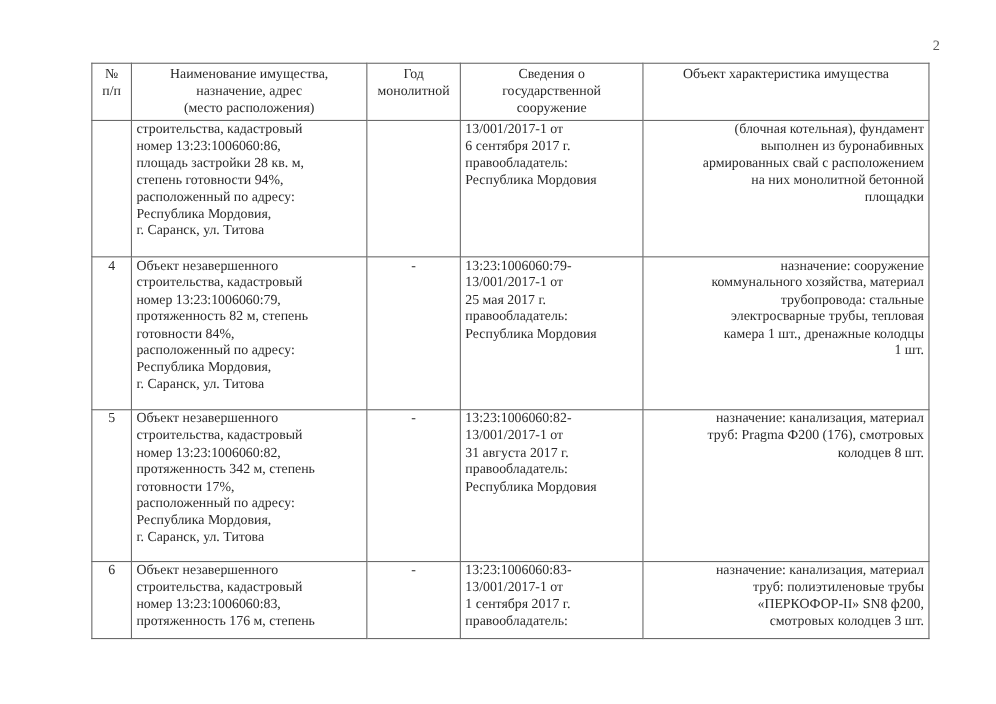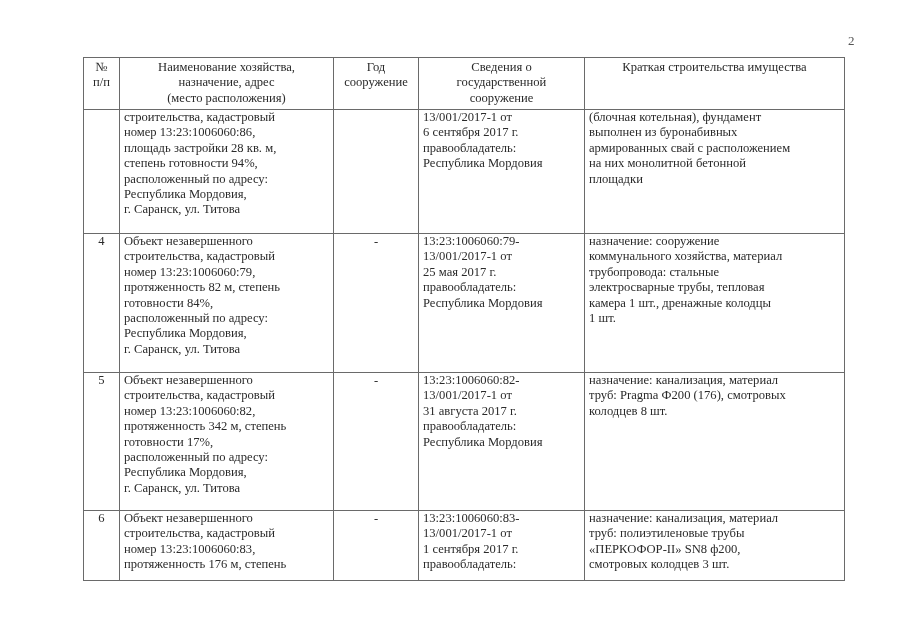--- a/index.html
+++ b/index.html
@@ -48,48 +48,48 @@
     .c-name { width: 214px; }
     .c-year { width: 85px; }
     .c-reg { width: 166px; }
     .c-desc { width: 260px; }
     td.num, td.year { text-align: center; }
     tr.h-head { height: 52px; }
     tr.h-r3 { height: 124px; }
     tr.h-r4 { height: 139px; }
     tr.h-r5 { height: 138px; }
     tr.h-r6 { height: 70px; }
-    td.desc { padding-left: 5px; }
+    td.desc { padding-left: 5px; text-align: right; }
   </style>
 </head>
 <body>
 
 <div class="page-number">2</div>
 
 <table class="registry">
   <colgroup>
     <col class="c-num">
     <col class="c-name">
     <col class="c-year">
     <col class="c-reg">
     <col class="c-desc">
   </colgroup>
   <thead>
     <tr class="h-head">
       <th>№
 п/п</th>
-      <th>Наименование  хозяйства,
+      <th>Наименование  имущества,
 назначение, адрес
 (место расположения)</th>
       <th>Год
-сооружение</th>
+монолитной</th>
       <th>Сведения о
 государственной
 сооружение</th>
-      <th>Краткая строительства имущества</th>
+      <th>Объект характеристика имущества</th>
     </tr>
   </thead>
   <tbody>
     <tr class="h-r3">
       <td class="num"></td>
       <td>строительства, кадастровый
 номер 13:23:1006060:86,
 площадь застройки 28    кв. м,
 степень готовности 94%,
 расположенный по адресу:

